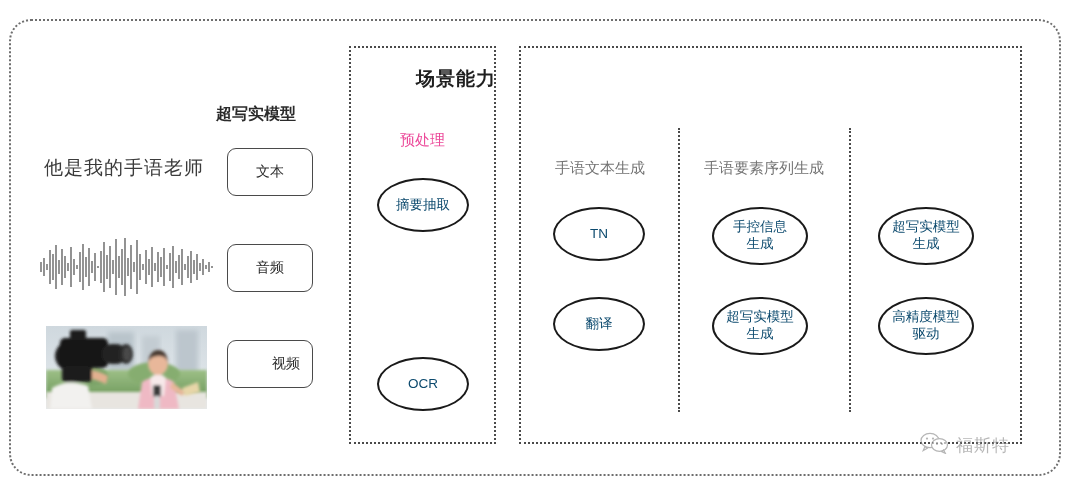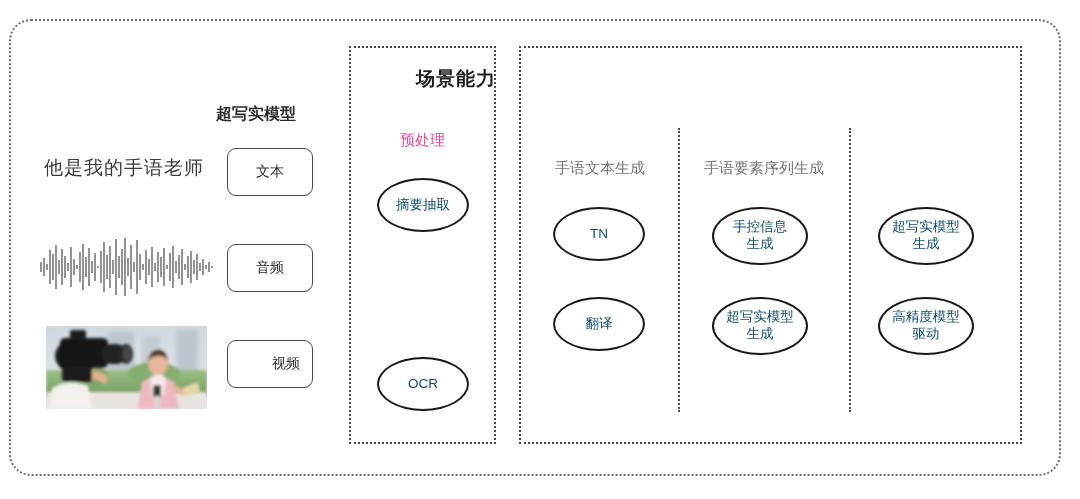--- a/index.html
+++ b/index.html
@@ -373,14 +373,29 @@
       <span>生成</span>
     </span>
   </div>
   <div class="ellipse ell-md ell-c3b">
     <span>
       <span>高精度模型</span><br>
       <span>驱动</span>
     </span>
   </div>
 
+  <div class="watermark">
+    <span>
+      <svg width="30" height="22" viewBox="0 0 30 22">
+        <ellipse cx="10" cy="8.5" rx="9" ry="7.2" fill="none" stroke="#8a8a8a" stroke-width="1.2"></ellipse>
+        <path d="M5 14.5 L3.2 18.5 L7.4 16.2 Z" fill="none" stroke="#8a8a8a" stroke-width="1.2"></path>
+        <circle cx="7" cy="6.6" r="1.1" fill="#8a8a8a"></circle>
+        <circle cx="13" cy="6.6" r="1.1" fill="#8a8a8a"></circle>
+        <ellipse cx="19.5" cy="13" rx="8" ry="6.4" fill="#ffffff" stroke="#8a8a8a" stroke-width="1.2"></ellipse>
+        <path d="M23.6 18 L25.4 21.4 L21.6 19.6 Z" fill="none" stroke="#8a8a8a" stroke-width="1.2"></path>
+        <circle cx="17" cy="12" r="0.95" fill="#8a8a8a"></circle>
+        <circle cx="22" cy="12" r="0.95" fill="#8a8a8a"></circle>
+      </svg>
+    </span>
+    <span class="wm-text">福斯特</span>
+  </div>
 
 </div>
 
 </body></html>

